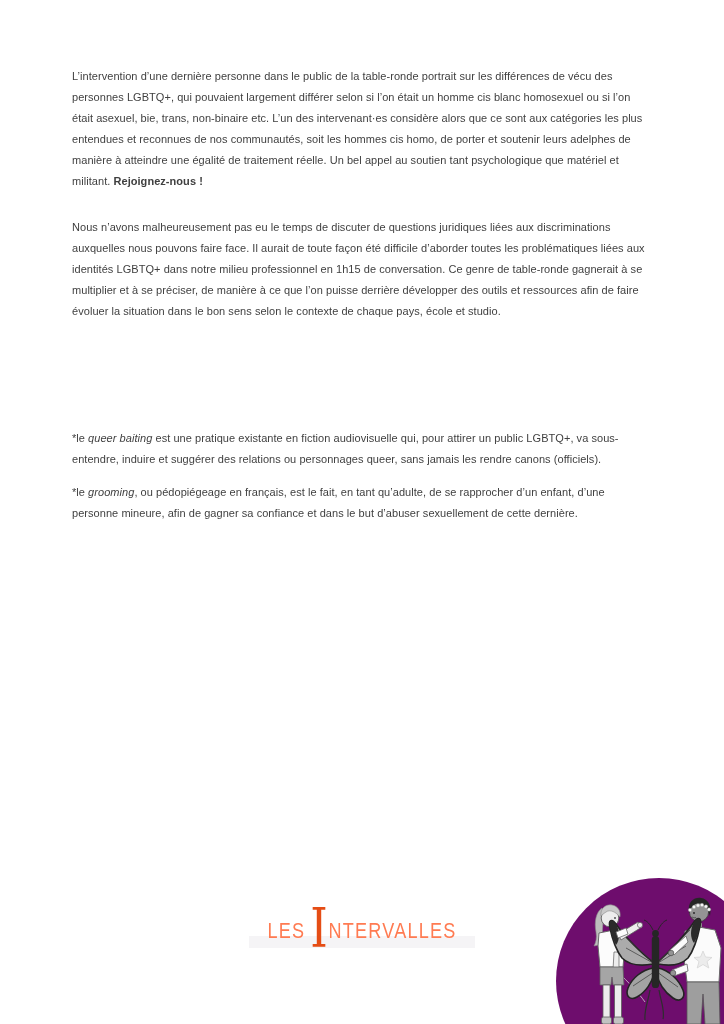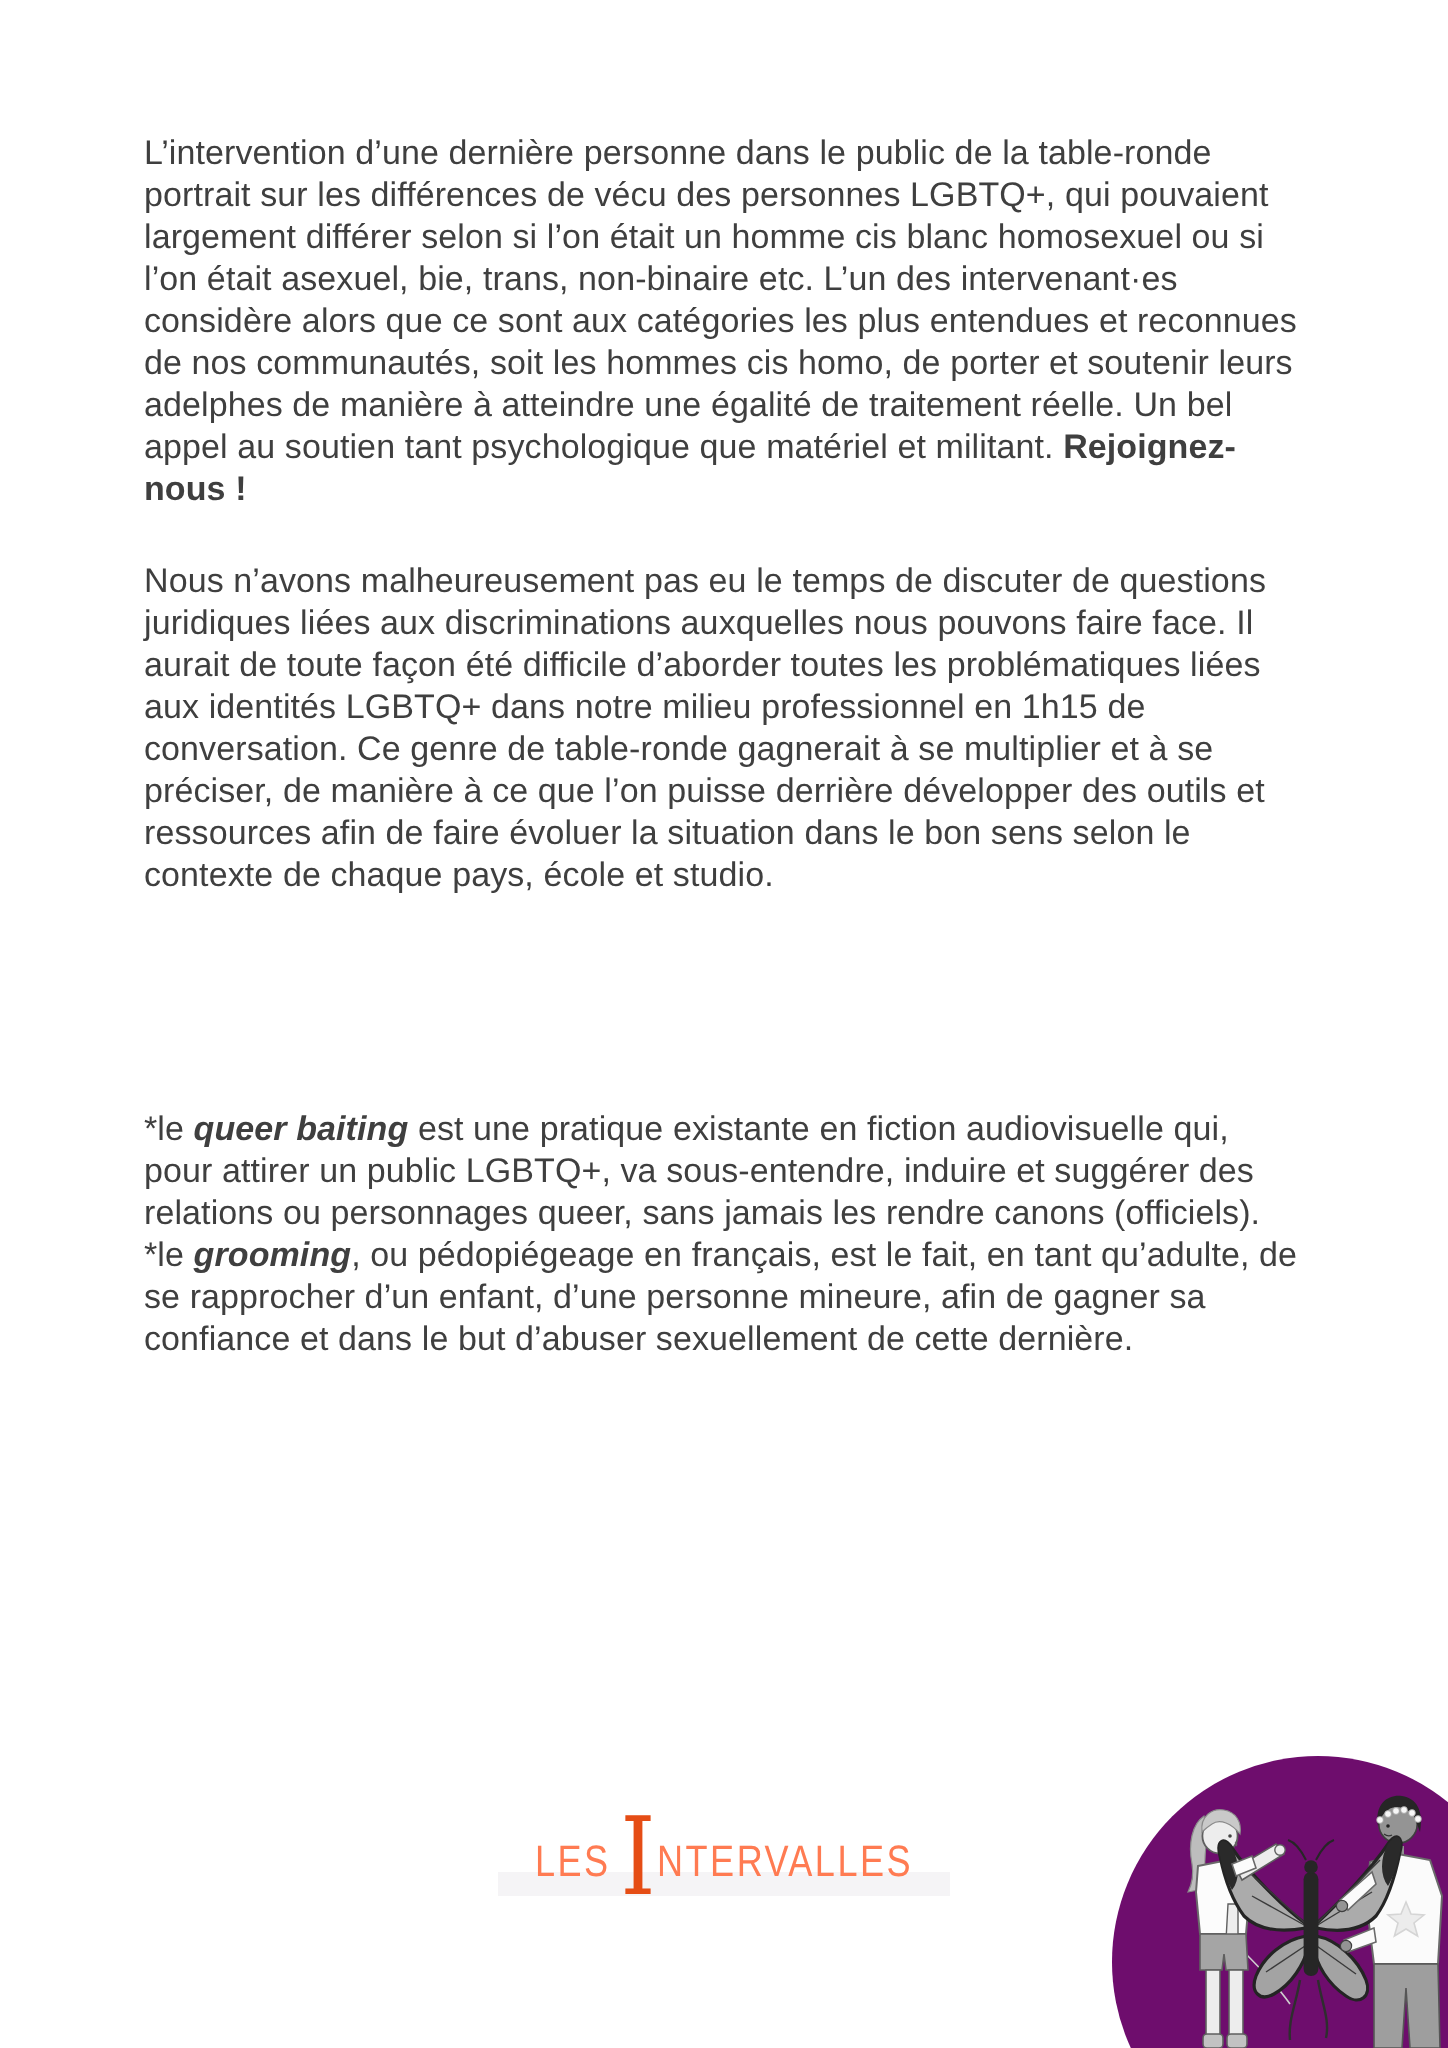--- a/index.html
+++ b/index.html
@@ -8,31 +8,31 @@
     position:relative;overflow:hidden;
     background:#ffffff;
     font-family:"Liberation Sans","DejaVu Sans",sans-serif;
   }
   .page{position:absolute;inset:0;}
 
   
   .doc-text{position:absolute;left:72px;top:0;width:580px;}
   .para{
     margin:0;
-    font-size:17px;line-height:21px;
+    font-size:11px;line-height:21px;
     letter-spacing:0.05px;
     color:var(--text-color,#3f3f3f);
     text-align:left;
   }
   .para:nth-of-type(1){margin-top:66px;}
   .para:nth-of-type(2){margin-top:25px;}
   .para:nth-of-type(3){margin-top:106px;}
-  .para:nth-of-type(4){}
+  .para:nth-of-type(4){margin-top:12px;}
   .para .bold{font-weight:bold;}
-  .para .italic{font-style:italic;font-weight:bold;}
+  .para .italic{font-style:italic;}
 
   
   .logo-band{
     position:absolute;top:936px;left:50%;
     transform:translateX(-50%);
     width:226px;height:12px;
     background:var(--logo-band-gray,#f5f4f6);
   }
   .logo-row{
     position:absolute;top:905px;left:0;right:0;

